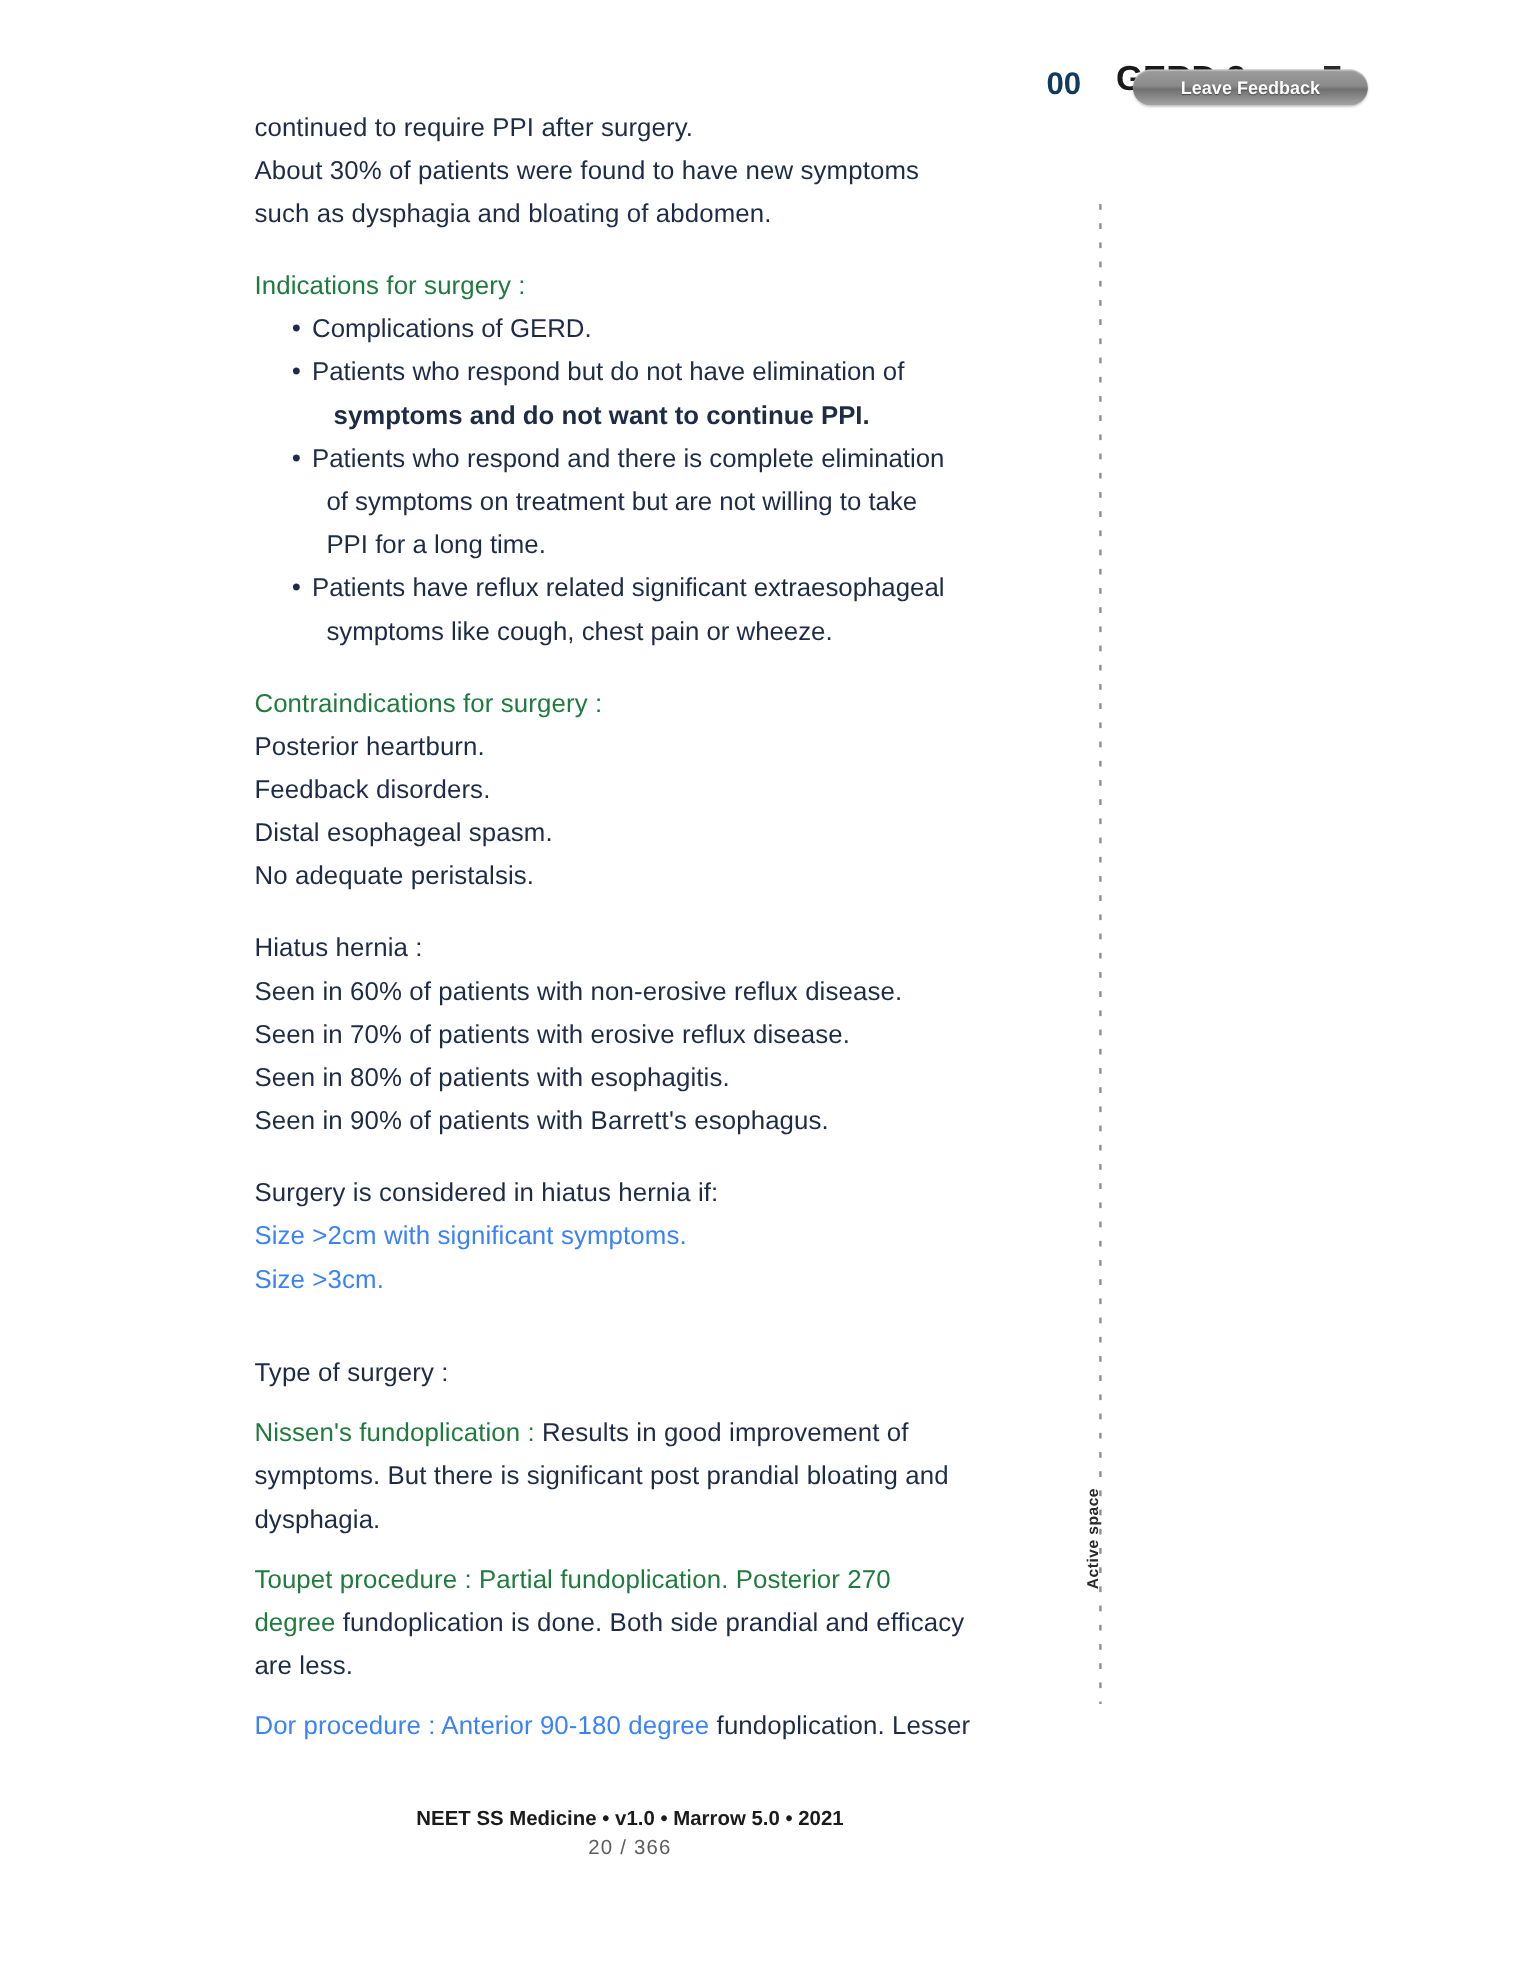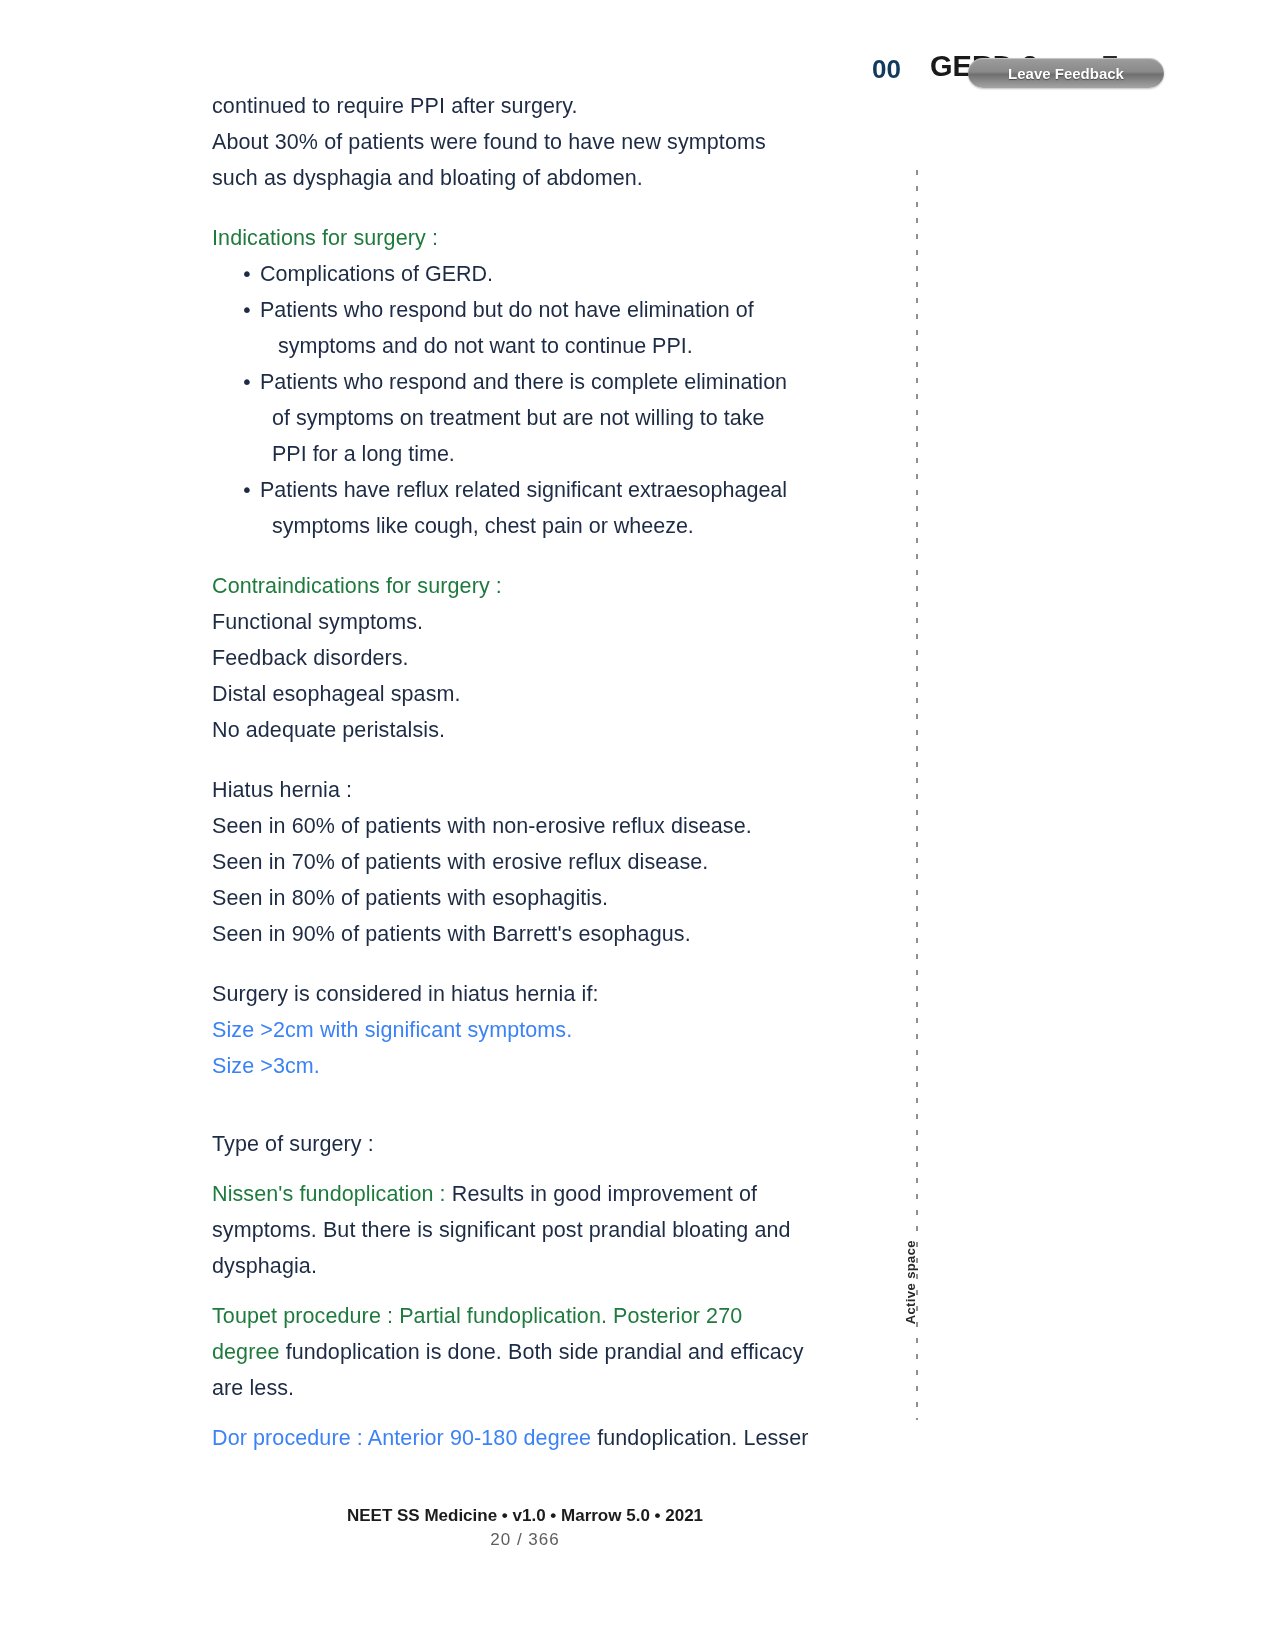--- a/index.html
+++ b/index.html
@@ -60,21 +60,20 @@
     top: 34px;
     width: 196px;
     height: 30px;
     border-radius: 15px;
     background: linear-gradient(180deg,#9d9d9d 0%, #8a8a8a 45%, #707070 55%, #a5a5a5 100%);
     box-shadow: inset 0 1px 1px rgba(255,255,255,.45), 0 1px 2px rgba(0,0,0,.25);
     display: flex;
     align-items: center;
     justify-content: center;
     cursor: pointer;
-    margin-left: 24px;
   }
   .feedback-btn span {
     font-family: "Liberation Sans", sans-serif;
     font-size: 15px;
     font-weight: bold;
     color: #ffffff;
     text-shadow: 0 1px 1px rgba(0,0,0,.45);
     white-space: nowrap;
   }
 
@@ -121,21 +120,21 @@
     color: #1d2b45;
   }
   .bullet-cont {
     margin-left: 60px;
     font-family: "Liberation Sans", sans-serif;
     font-size: 21.5px;
     line-height: 36px;
     color: #1d2b45;
     white-space: nowrap;
   }
-  .bullet-cont.indent2 { margin-left: 66px; }
+  .bullet-cont.indent2 { margin-left: 66px; font-weight: bold; }
 
   
   .dotted-divider {
     position: absolute;
     left: 916px;
     top: 170px;
     width: 2px;
     height: 1250px;
     background-image: linear-gradient(to bottom, #8f8f8f 0 5px, transparent 5px 16px);
     background-size: 2px 16px;
@@ -222,21 +221,21 @@
 
     <div class="bullet-row">
       <div class="bullet-dot">•</div>
       <div class="bullet-text">Patients have reflux related significant extraesophageal</div>
     </div>
     <div class="bullet-cont">symptoms like cough, chest pain or wheeze.</div>
 
     <div class="gap-md"></div>
 
     <div class="line green">Contraindications for surgery :</div>
-    <div class="line navy">Functional symptoms.</div>
+    <div class="line navy">Posterior heartburn.</div>
     <div class="line navy">Feedback disorders.</div>
     <div class="line navy">Distal esophageal spasm.</div>
     <div class="line navy">No adequate peristalsis.</div>
 
     <div class="gap-md"></div>
 
     <div class="line navy">Hiatus hernia :</div>
     <div class="line navy">Seen in 60% of patients with non-erosive reflux disease.</div>
     <div class="line navy">Seen in 70% of patients with erosive reflux disease.</div>
     <div class="line navy">Seen in 80% of patients with esophagitis.</div>

